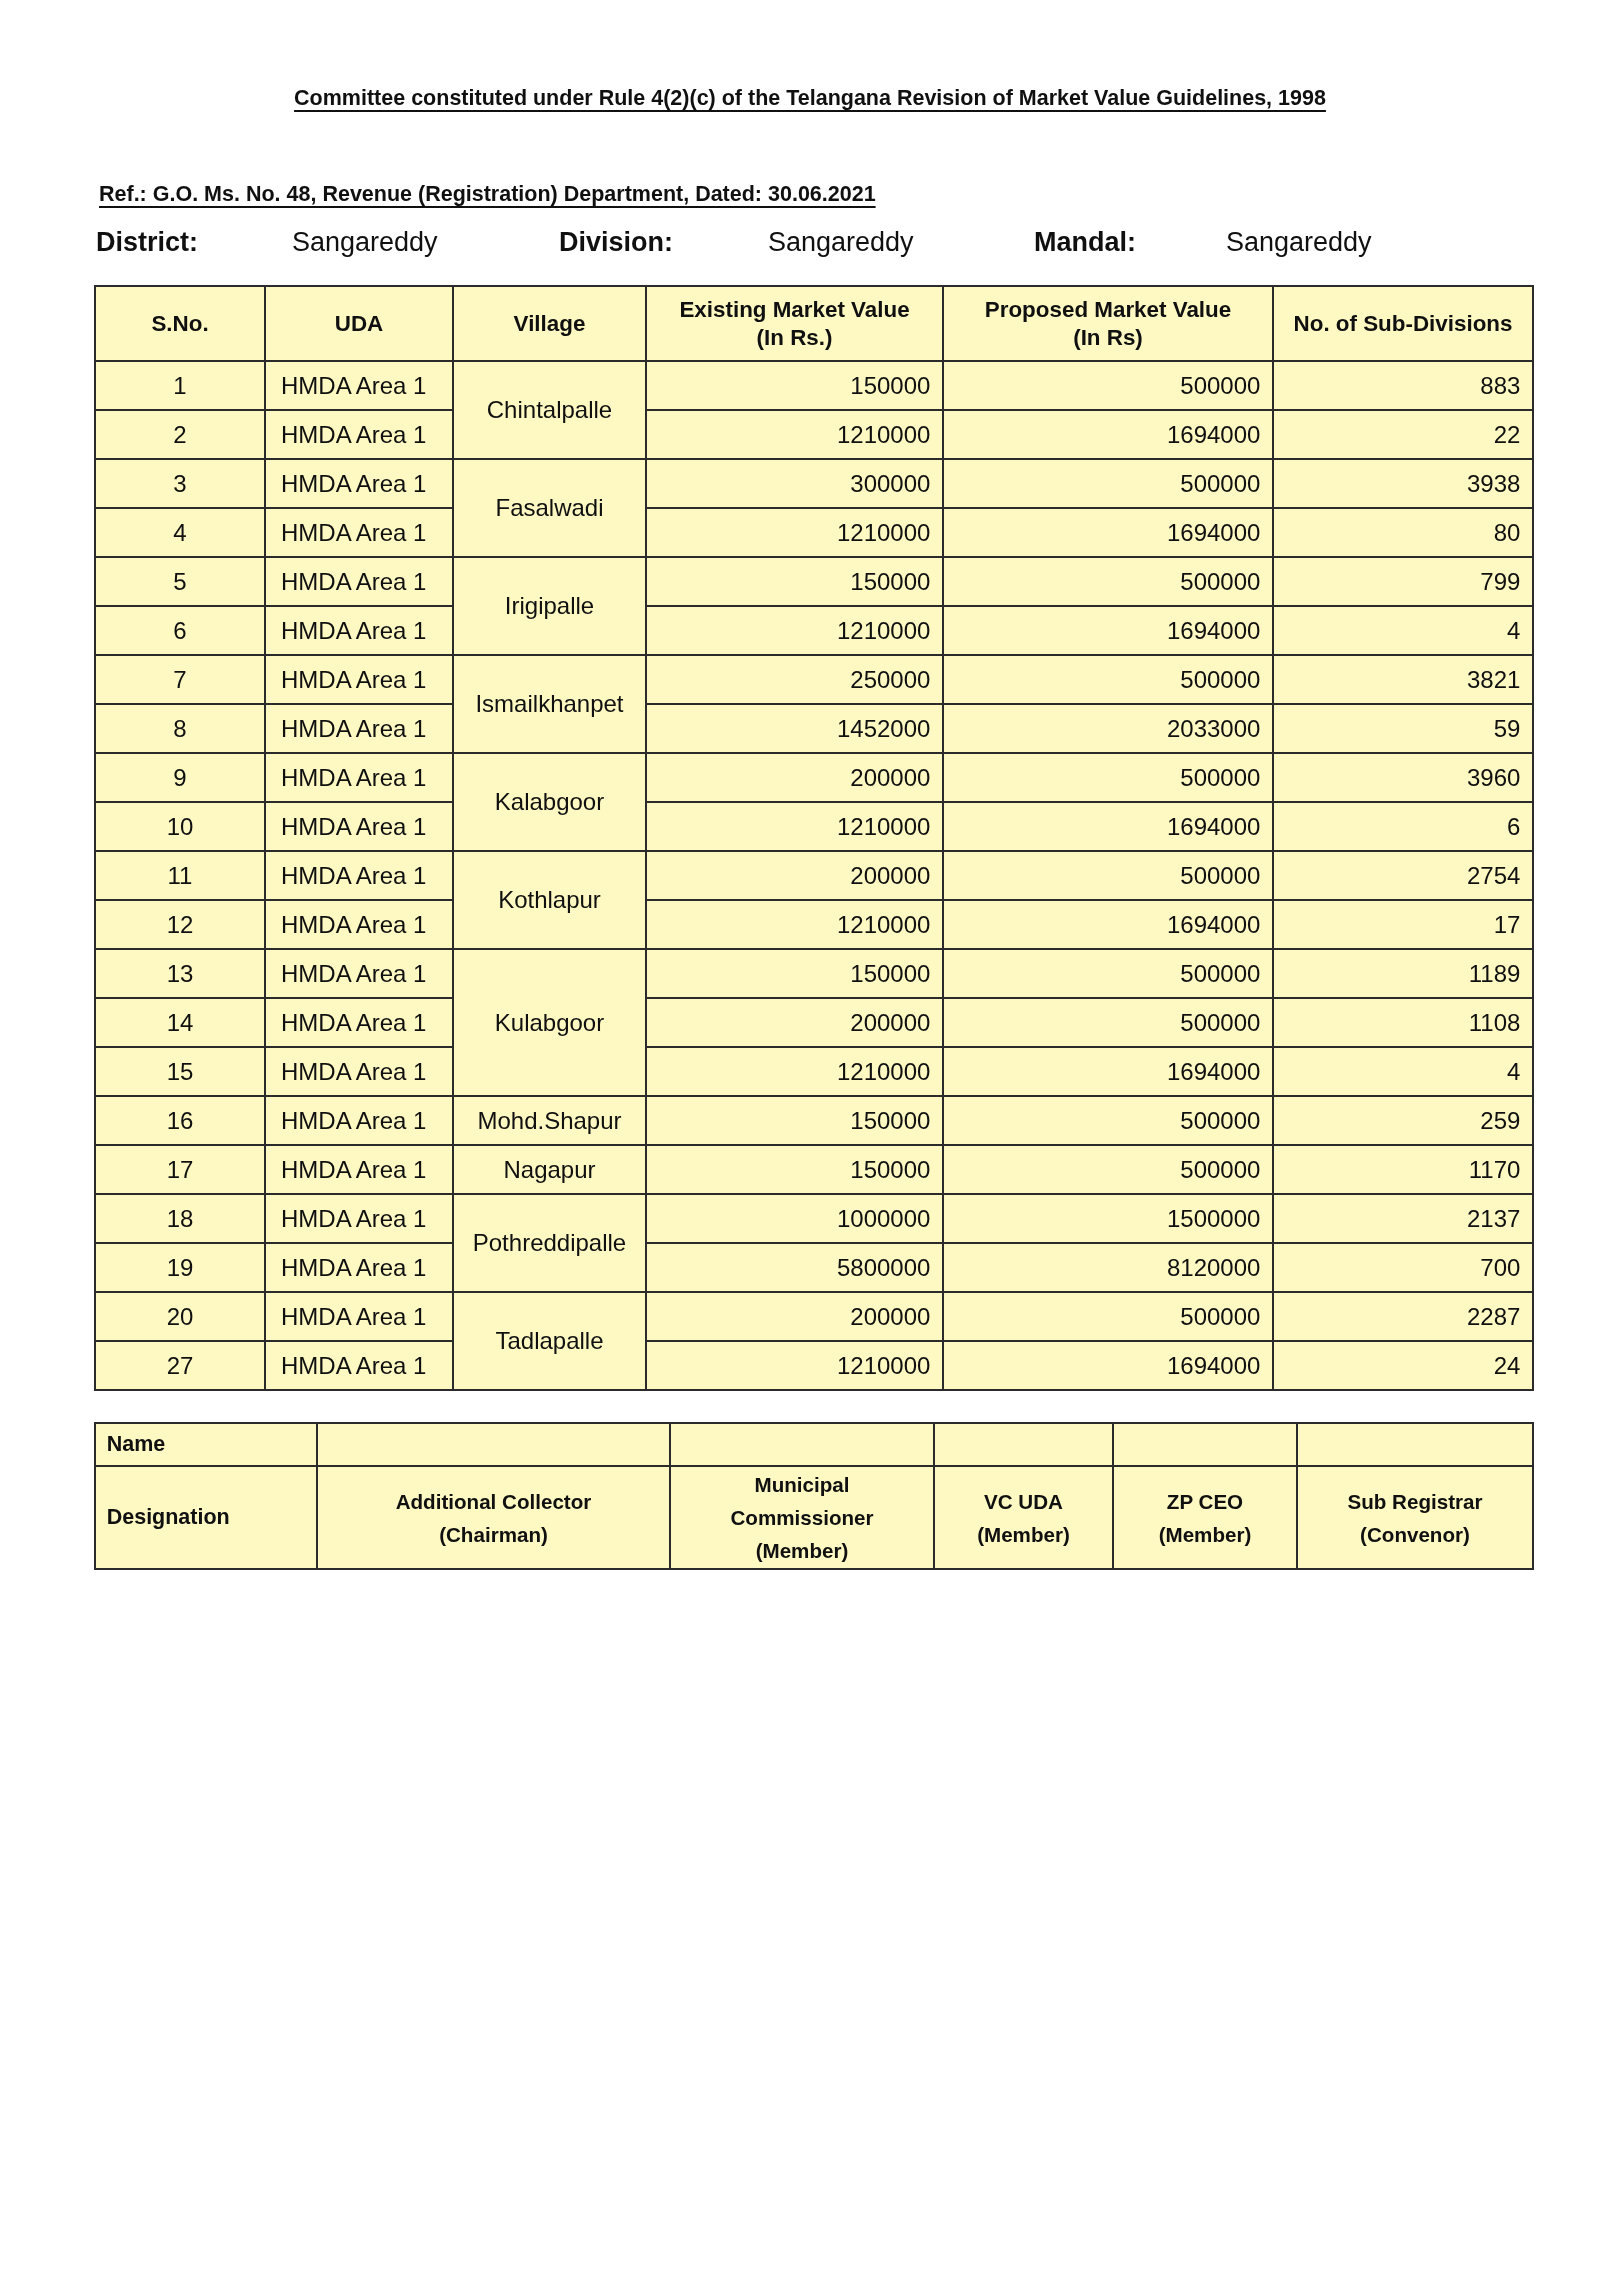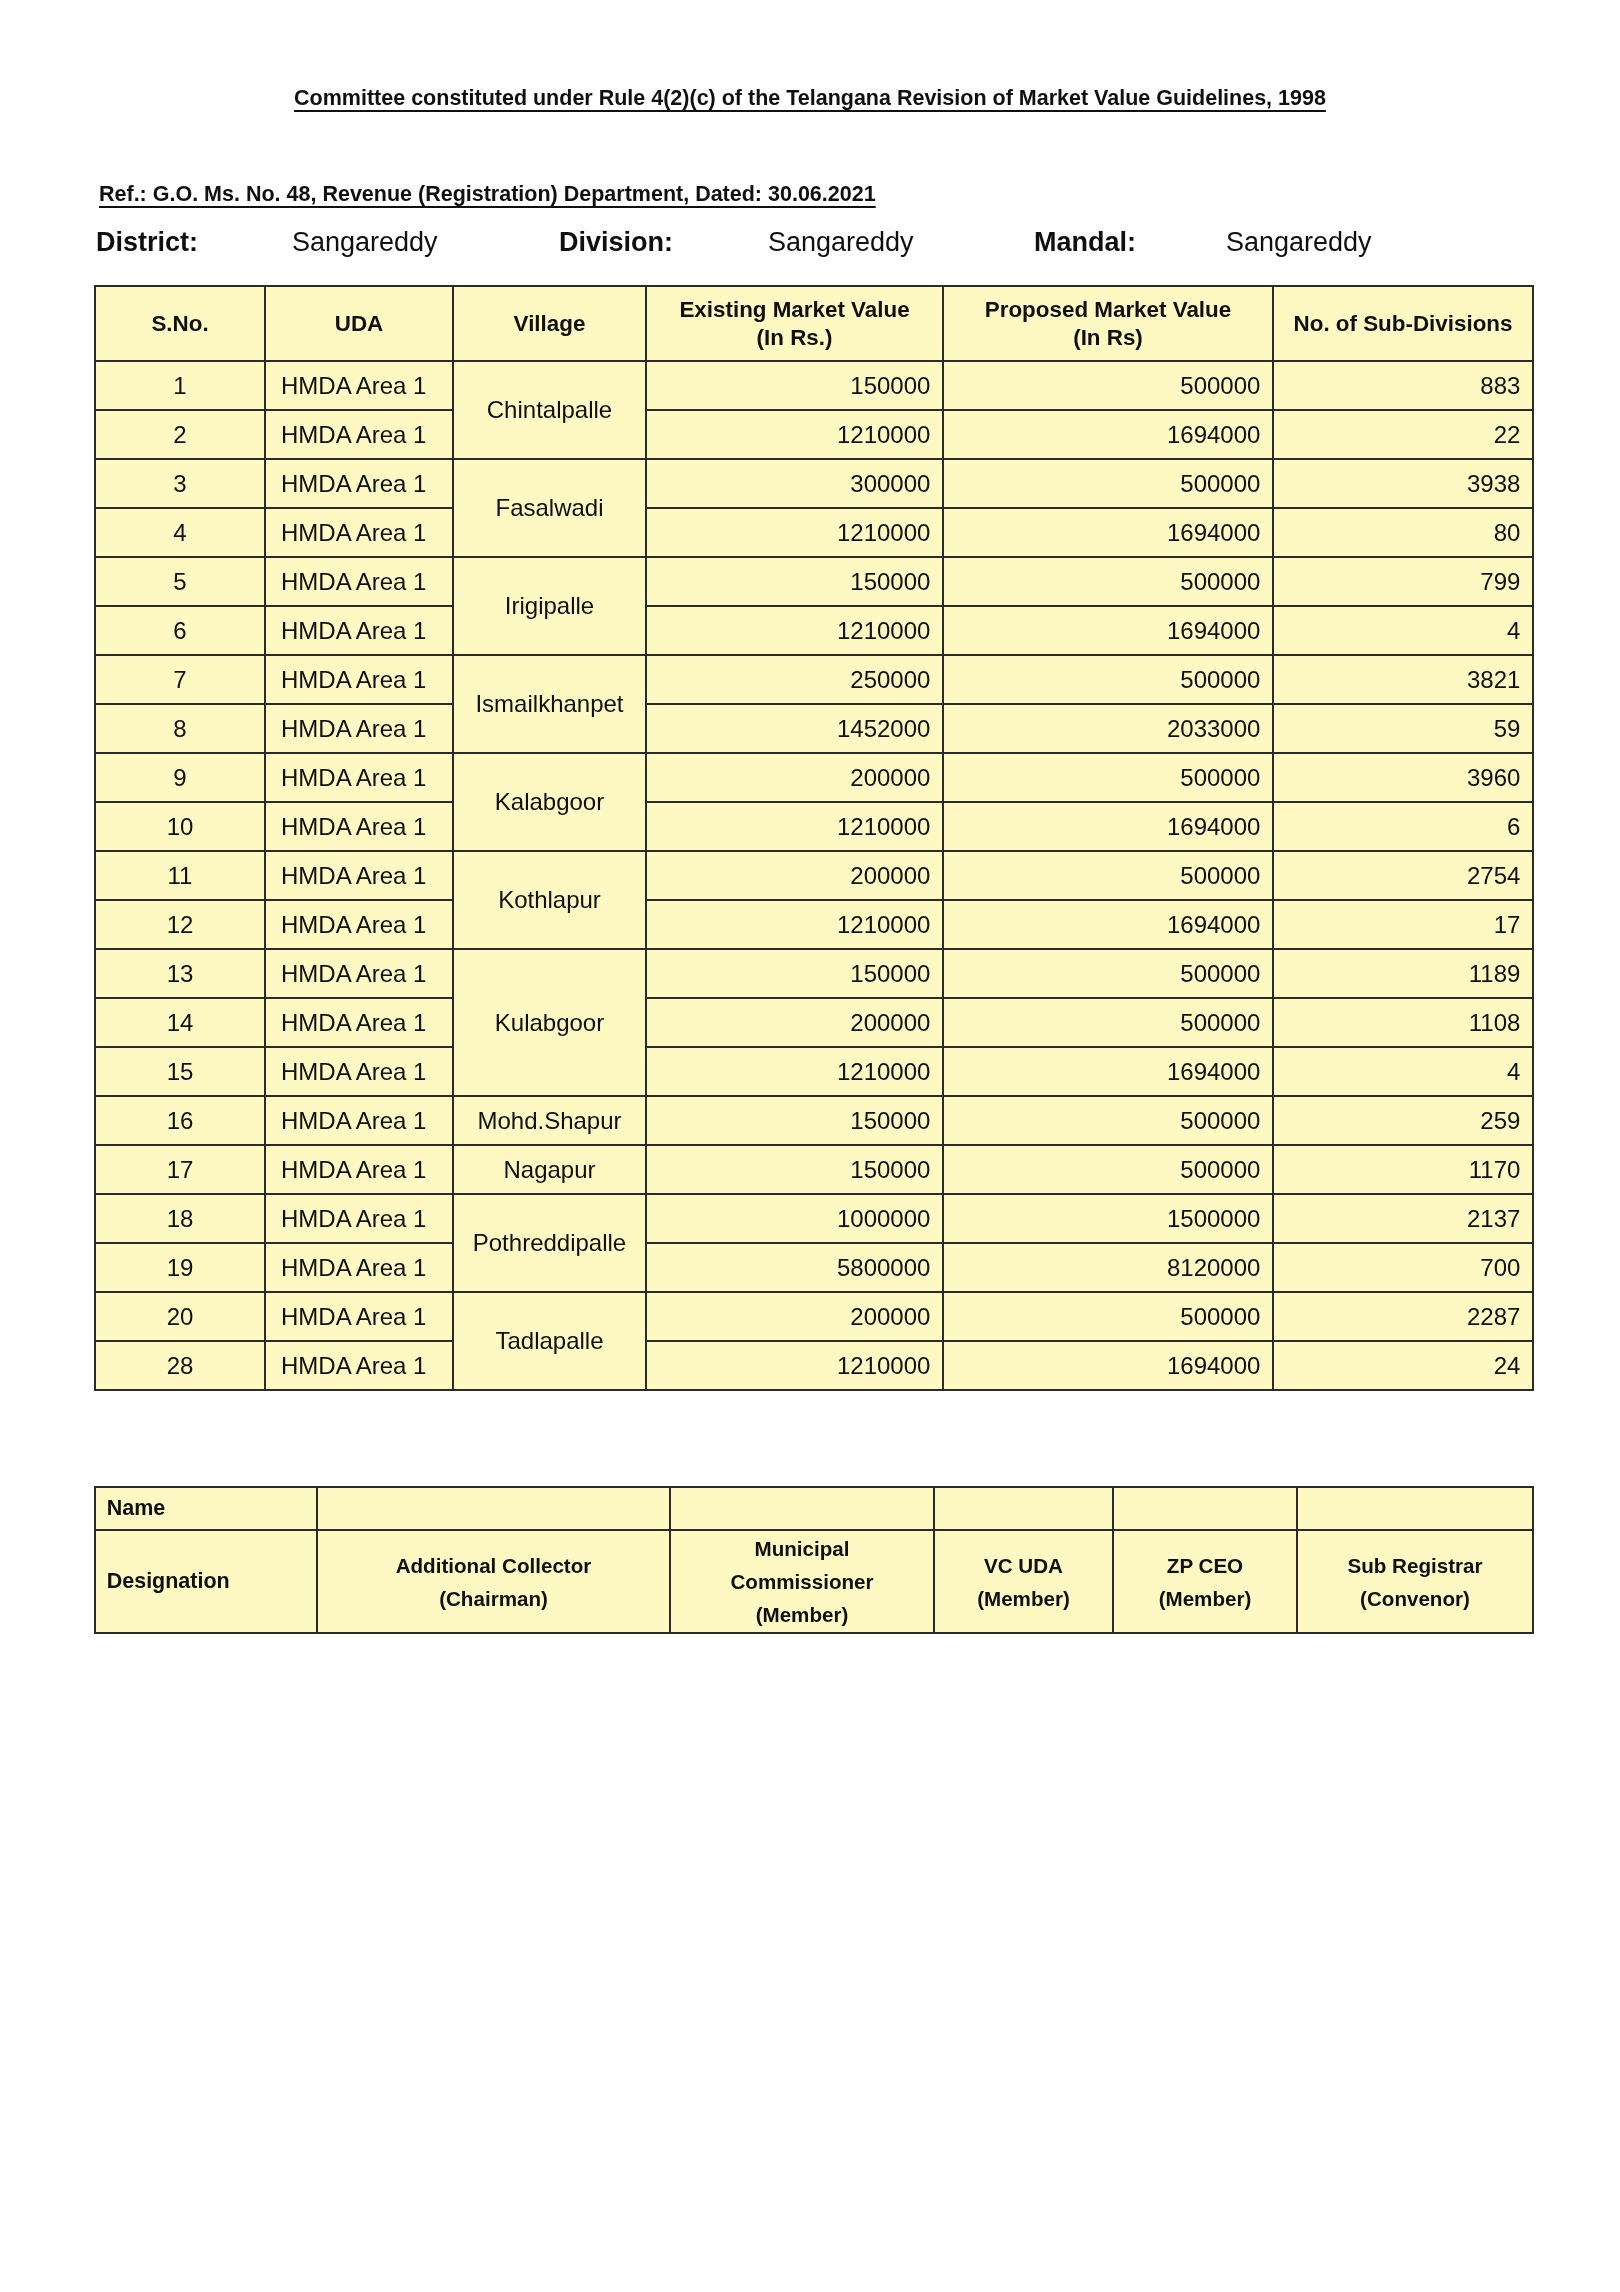--- a/index.html
+++ b/index.html
@@ -35,21 +35,21 @@
   .meta-label { font-weight: bold; }
 
   table.market, table.signature {
     position: absolute;
     left: 94px;
     border-collapse: collapse;
     table-layout: fixed;
     background: #fef9c3;
   }
   table.market { top: 285px; width: 1438px; }
-  table.signature { top: 1486px; width: 1438px; }
+  table.signature { top: 1422px; width: 1438px; }
 
   table.market th, table.market td,
   table.signature th, table.signature td {
     border: 2.7px solid #2b2b2b;
     overflow: hidden;
   }
 
   table.market thead th {
     height: 73px;
     font-size: 22.4px; font-weight: bold;
@@ -264,21 +264,21 @@
         </tr>
         <tr>
           <td class="c-sno">20</td>
           <td class="c-uda">HMDA Area 1</td>
           <td class="c-village" rowspan="2">Tadlapalle</td>
           <td class="c-num">200000</td>
           <td class="c-num">500000</td>
           <td class="c-num">2287</td>
         </tr>
         <tr>
-          <td class="c-sno">28</td>
+          <td class="c-sno">27</td>
           <td class="c-uda">HMDA Area 1</td>
           <td class="c-num">1210000</td>
           <td class="c-num">1694000</td>
           <td class="c-num">24</td>
         </tr>
       </tbody>
   </table>
 
   <table class="signature">
     <colgroup>

